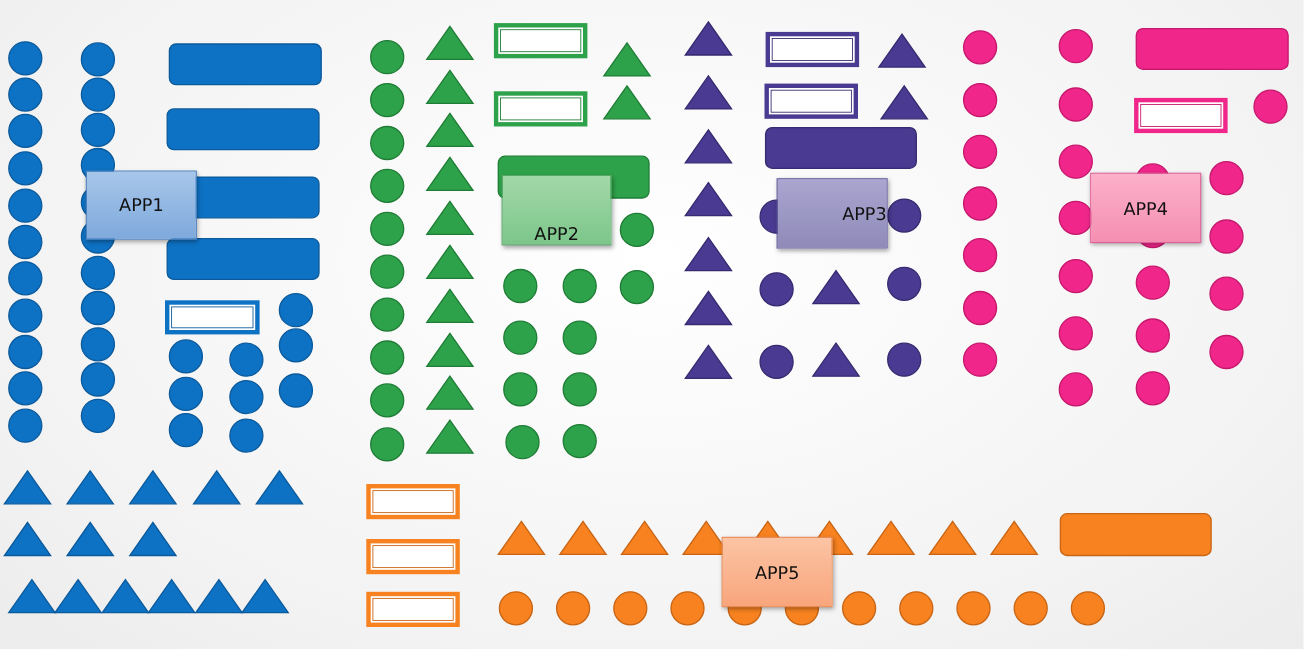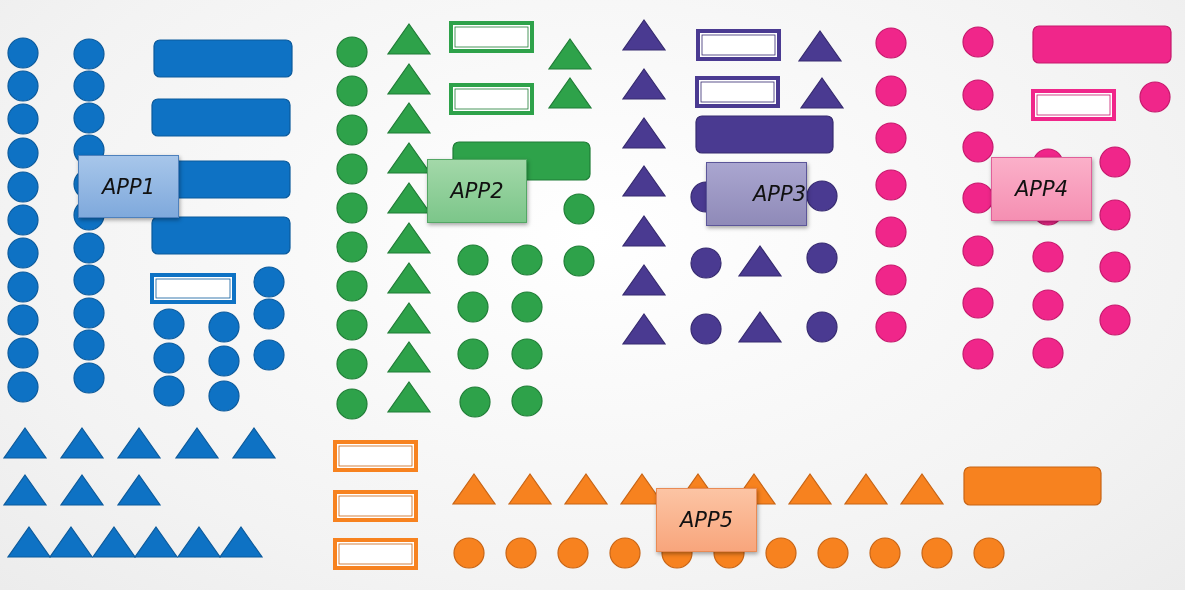--- a/index.html
+++ b/index.html
@@ -7,29 +7,28 @@
     width:1185px; height:590px; overflow:hidden;
     background: radial-gradient(ellipse at 50% 40%, #ffffff 0%, #f3f3f3 70%, #ececec 100%);
     font-family: "Liberation Sans", sans-serif;
     position:relative;
   }
   #canvas { position:absolute; left:0; top:0; width:1185px; height:590px; }
   .app-label {
     position:absolute;
     display:flex; align-items:center; justify-content:center;
     font-family: "DejaVu Sans", sans-serif;
-    font-size:21px; color:#111;
+    font-size:16px; color:#111;
     box-shadow: 1px 2px 4px rgba(0,0,0,0.35);
     box-sizing:border-box;
-    font-style:italic;
   }
   #app1 { left:78px; top:155px; width:101px; height:63px;
           background:linear-gradient(#a7c6ea,#7fa9dc); border:1px solid #4e81bd; }
-  #app2 { left:427px; top:159px; width:100px; height:64px;
-          background:linear-gradient(#a3d8a9,#7cc68a); border:1px solid #54a765; }
+  #app2 { left:456px; top:159px; width:100px; height:64px;
+          background:linear-gradient(#a3d8a9,#7cc68a); border:1px solid #54a765;align-items:flex-end; }
   #app3 { left:706px; top:162px; width:101px; height:64px;
           background:linear-gradient(#aaa6d0,#8f8ab8); border:1px solid #5c5699;justify-content:flex-end; }
   #app4 { left:991px; top:157px; width:101px; height:64px;
           background:linear-gradient(#fbb0c9,#f58fb2); border:1px solid #e0609a; }
   #app5 { left:656px; top:488px; width:101px; height:64px;
           background:linear-gradient(#fcc4a4,#f8a57c); border:1px solid #e98b55; }
 </style>
 </head>
 <body>
 

